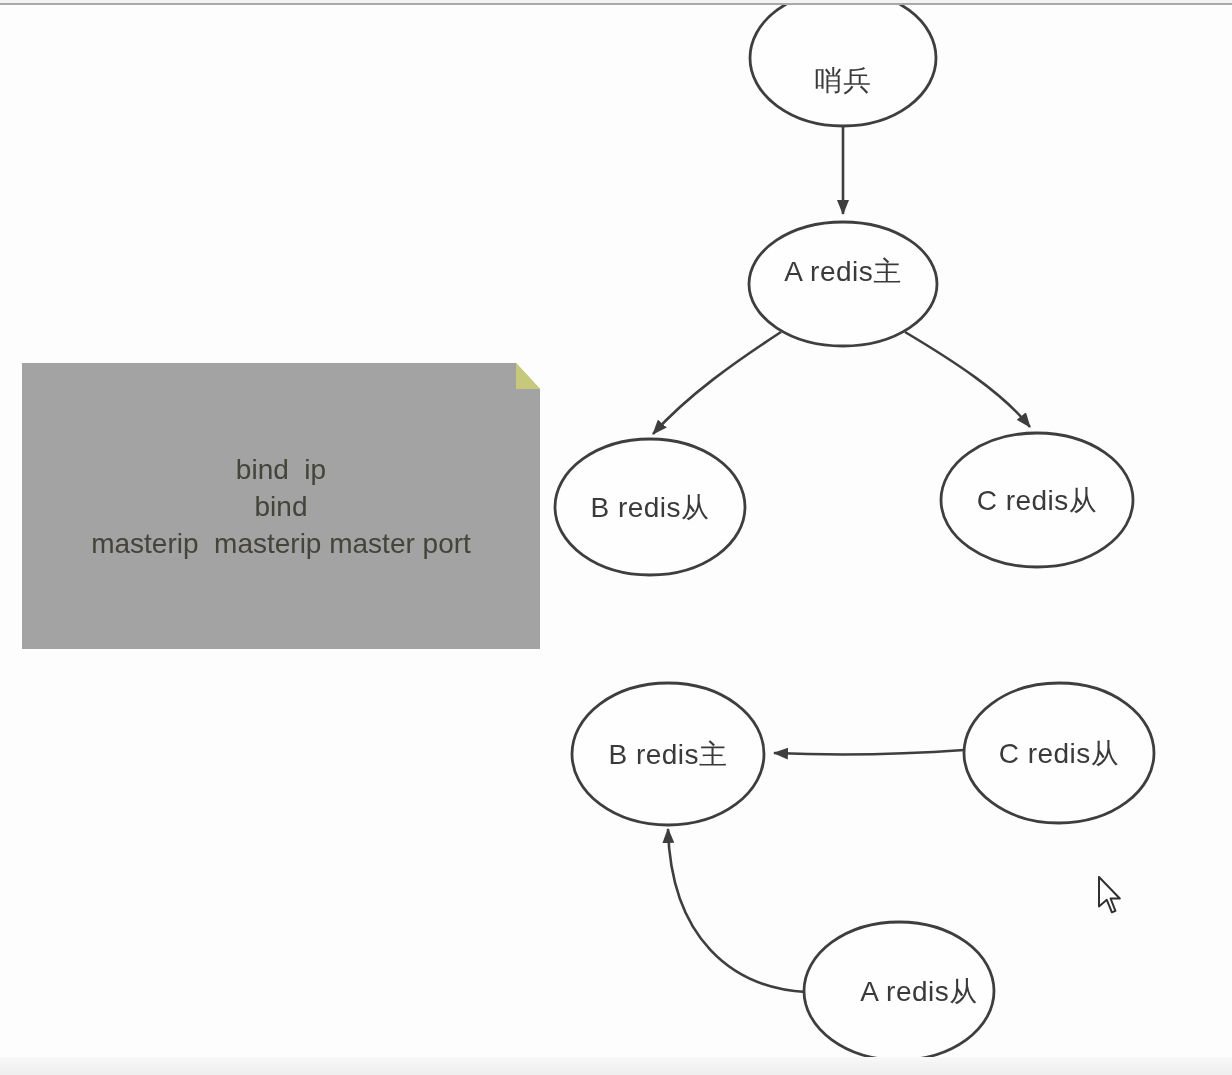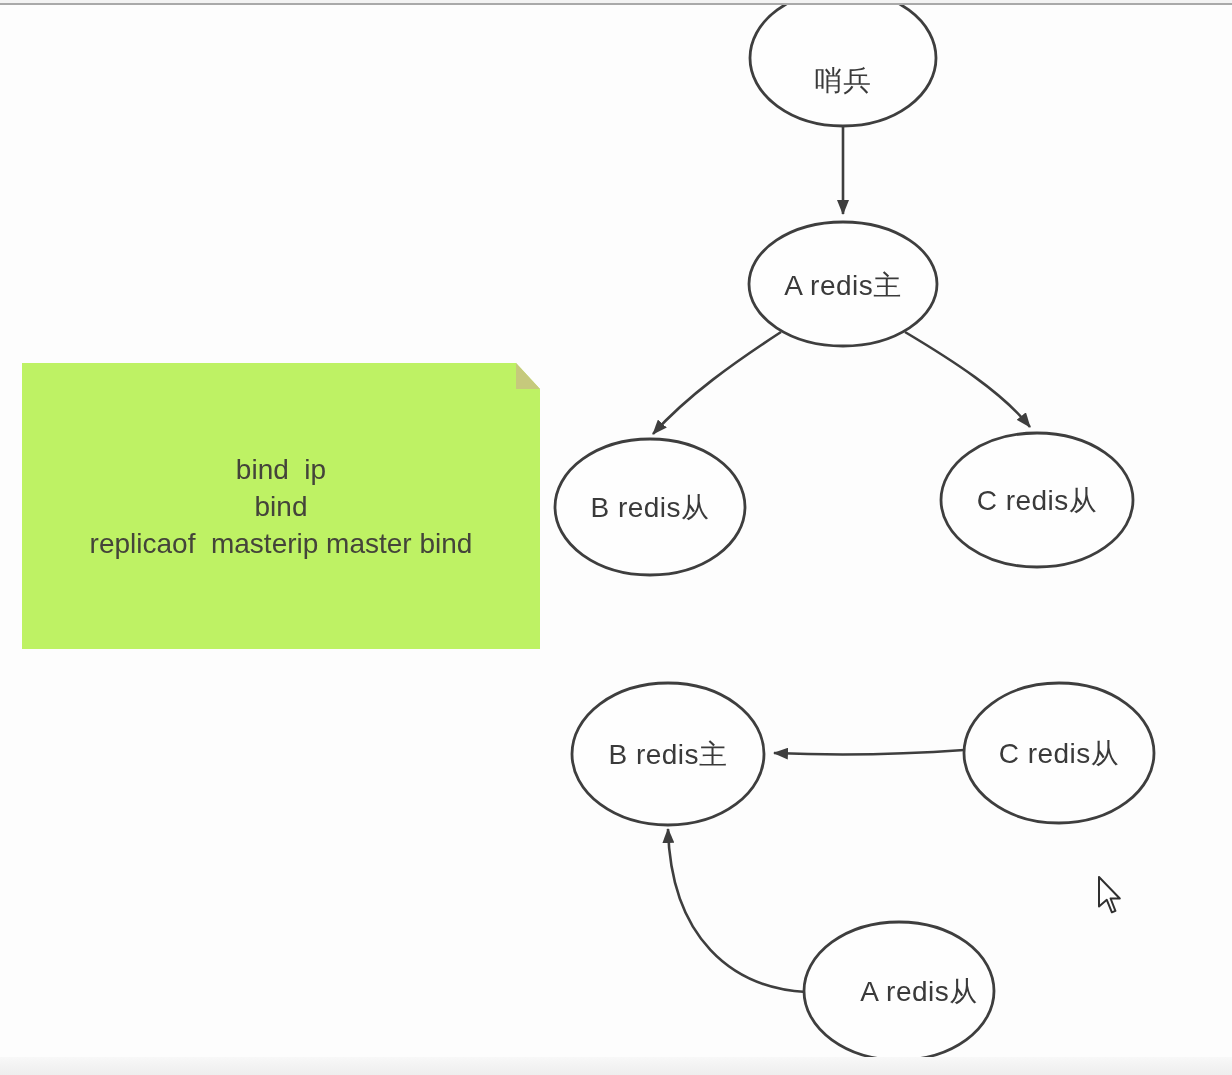--- a/index.html
+++ b/index.html
@@ -39,21 +39,21 @@
     color: #3a3a3a;
     white-space: pre;
     pointer-events: none;
     z-index: 2;
     letter-spacing: 0.5px;
   }
   .sticky-note {
     position: absolute;
     left: 22px; top: 363px;
     width: 518px; height: 286px;
-    background: #bef264;
+    background: #a3a3a3;
     clip-path: polygon(0 0, 494px 0, 518px 26px, 518px 286px, 0 286px);
     display: flex;
     flex-direction: column;
     justify-content: center;
     align-items: center;
     z-index: 1;
   }
   .note-fold {
     position: absolute;
     left: 516px; top: 363px;
@@ -97,31 +97,31 @@
     <ellipse cx="843" cy="58" rx="93" ry="68" fill="#fefefe" stroke="#3e3e3e" stroke-width="2.8"></ellipse>
     <ellipse cx="843" cy="284" rx="94" ry="62" fill="#fefefe" stroke="#3e3e3e" stroke-width="2.8"></ellipse>
     <ellipse cx="650" cy="507" rx="95" ry="68" fill="#fefefe" stroke="#3e3e3e" stroke-width="2.8"></ellipse>
     <ellipse cx="1037" cy="500" rx="96" ry="67" fill="#fefefe" stroke="#3e3e3e" stroke-width="2.8"></ellipse>
     <ellipse cx="668" cy="754" rx="96" ry="71" fill="#fefefe" stroke="#3e3e3e" stroke-width="2.8"></ellipse>
     <ellipse cx="1059" cy="753" rx="95" ry="70" fill="#fefefe" stroke="#3e3e3e" stroke-width="2.8"></ellipse>
     <ellipse cx="899" cy="991" rx="95" ry="69" fill="#fefefe" stroke="#3e3e3e" stroke-width="2.8"></ellipse>
   </svg>
 
   <div class="node-label" style="left:843px; top:62px;margin-top:19px;">哨兵</div>
-  <div class="node-label" style="left:843px; top:286px;">A redis主</div>
+  <div class="node-label" style="left:843px; top:272px;">A redis主</div>
   <div class="node-label" style="left:650px; top:508px;">B redis从</div>
   <div class="node-label" style="left:1037px; top:501px;">C redis从</div>
   <div class="node-label" style="left:668px; top:755px;">B redis主</div>
   <div class="node-label" style="left:1059px; top:754px;">C redis从</div>
   <div class="node-label" style="left:919px; top:992px;">A redis从</div>
 
   <div class="sticky-note">
     <div class="note-line">bind  ip</div>
     <div class="note-line">bind</div>
-    <div class="note-line">replicaof  masterip master bind</div>
+    <div class="note-line">masterip  masterip master port</div>
   </div>
   <div class="note-fold"></div>
 
   <div class="top-edge"></div>
   <div class="bottom-edge"></div>
 
   <svg class="cursor-layer" width="30" height="42" viewBox="0 0 30 42">
     <polygon points="1,1 1,30.5 8.8,23.8 13.9,36.3 17.4,34.8 12.6,22.5 21.8,22.5" fill="#ffffff" stroke="#303030" stroke-width="2" stroke-linejoin="round"></polygon>
   </svg>
 

